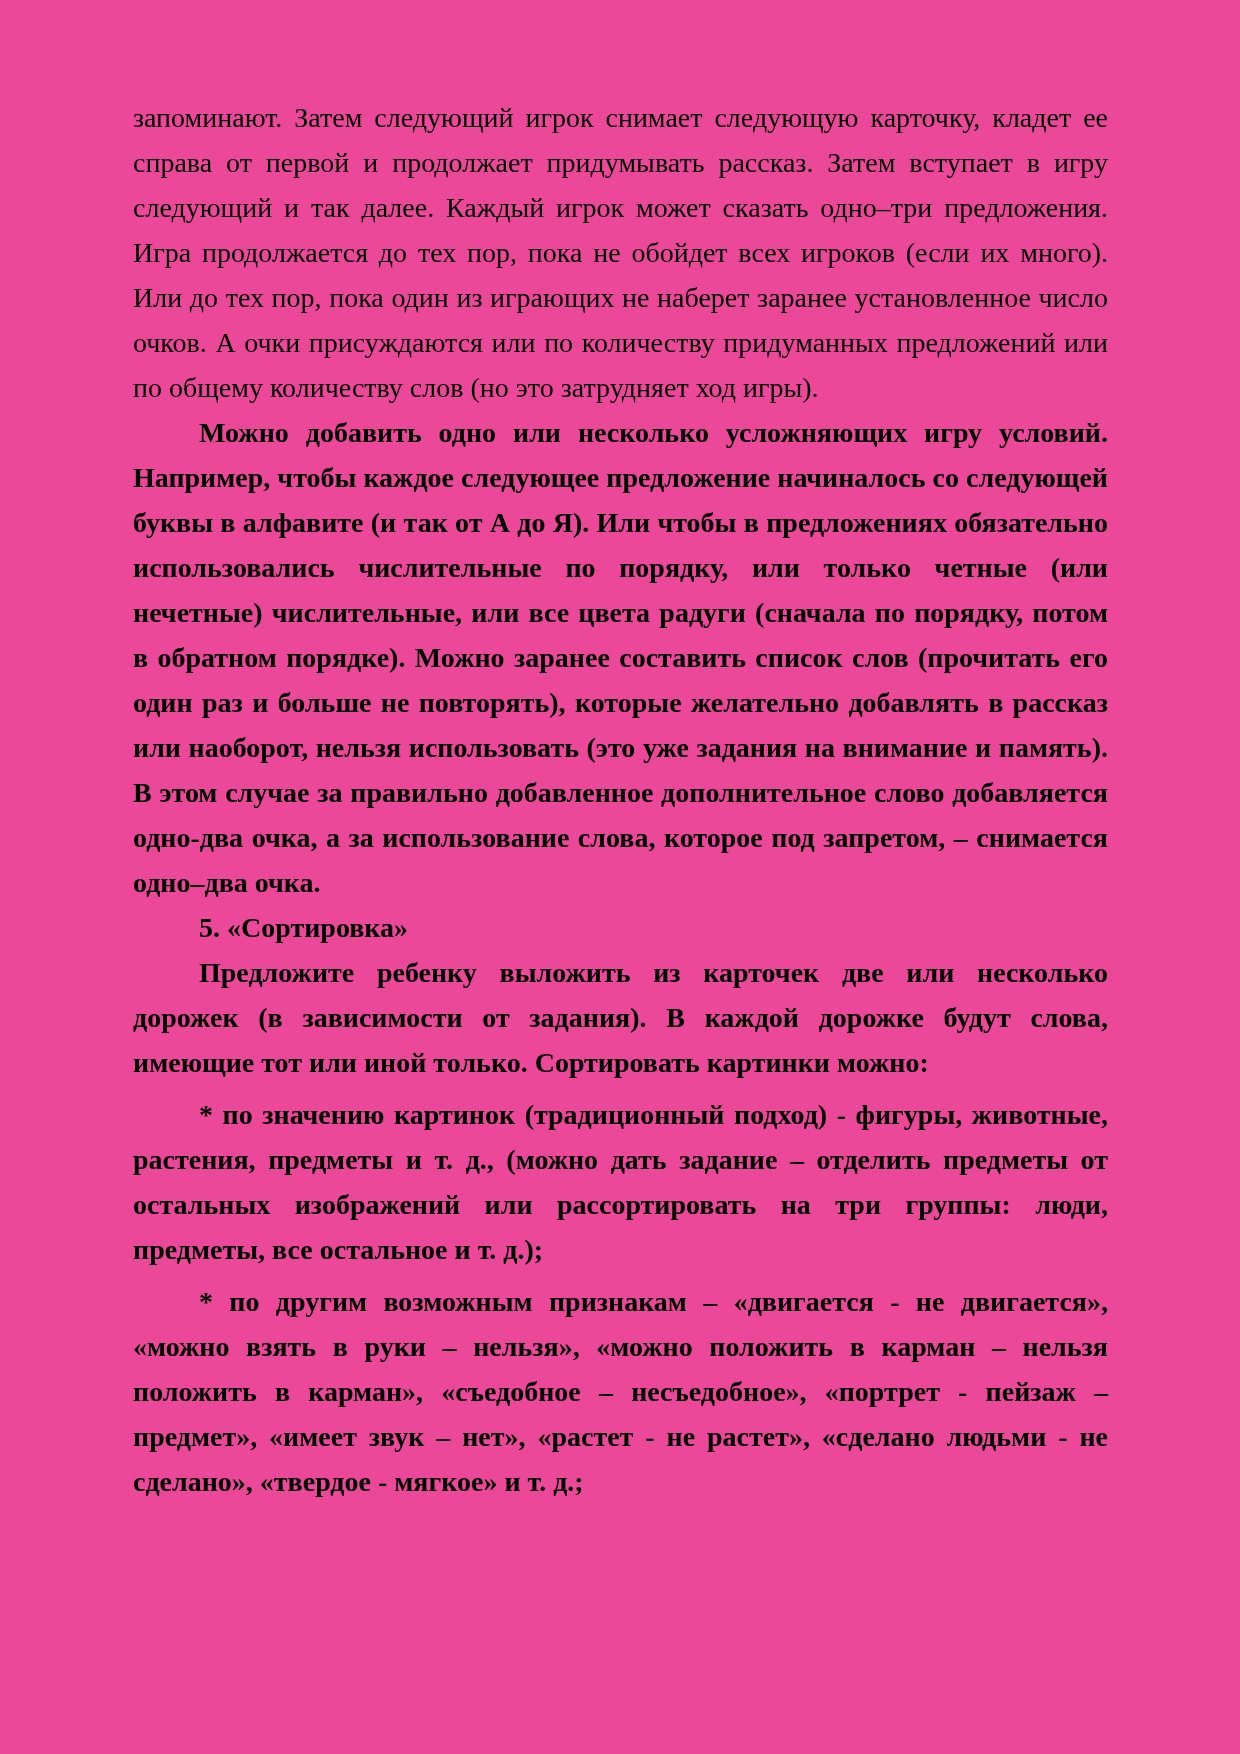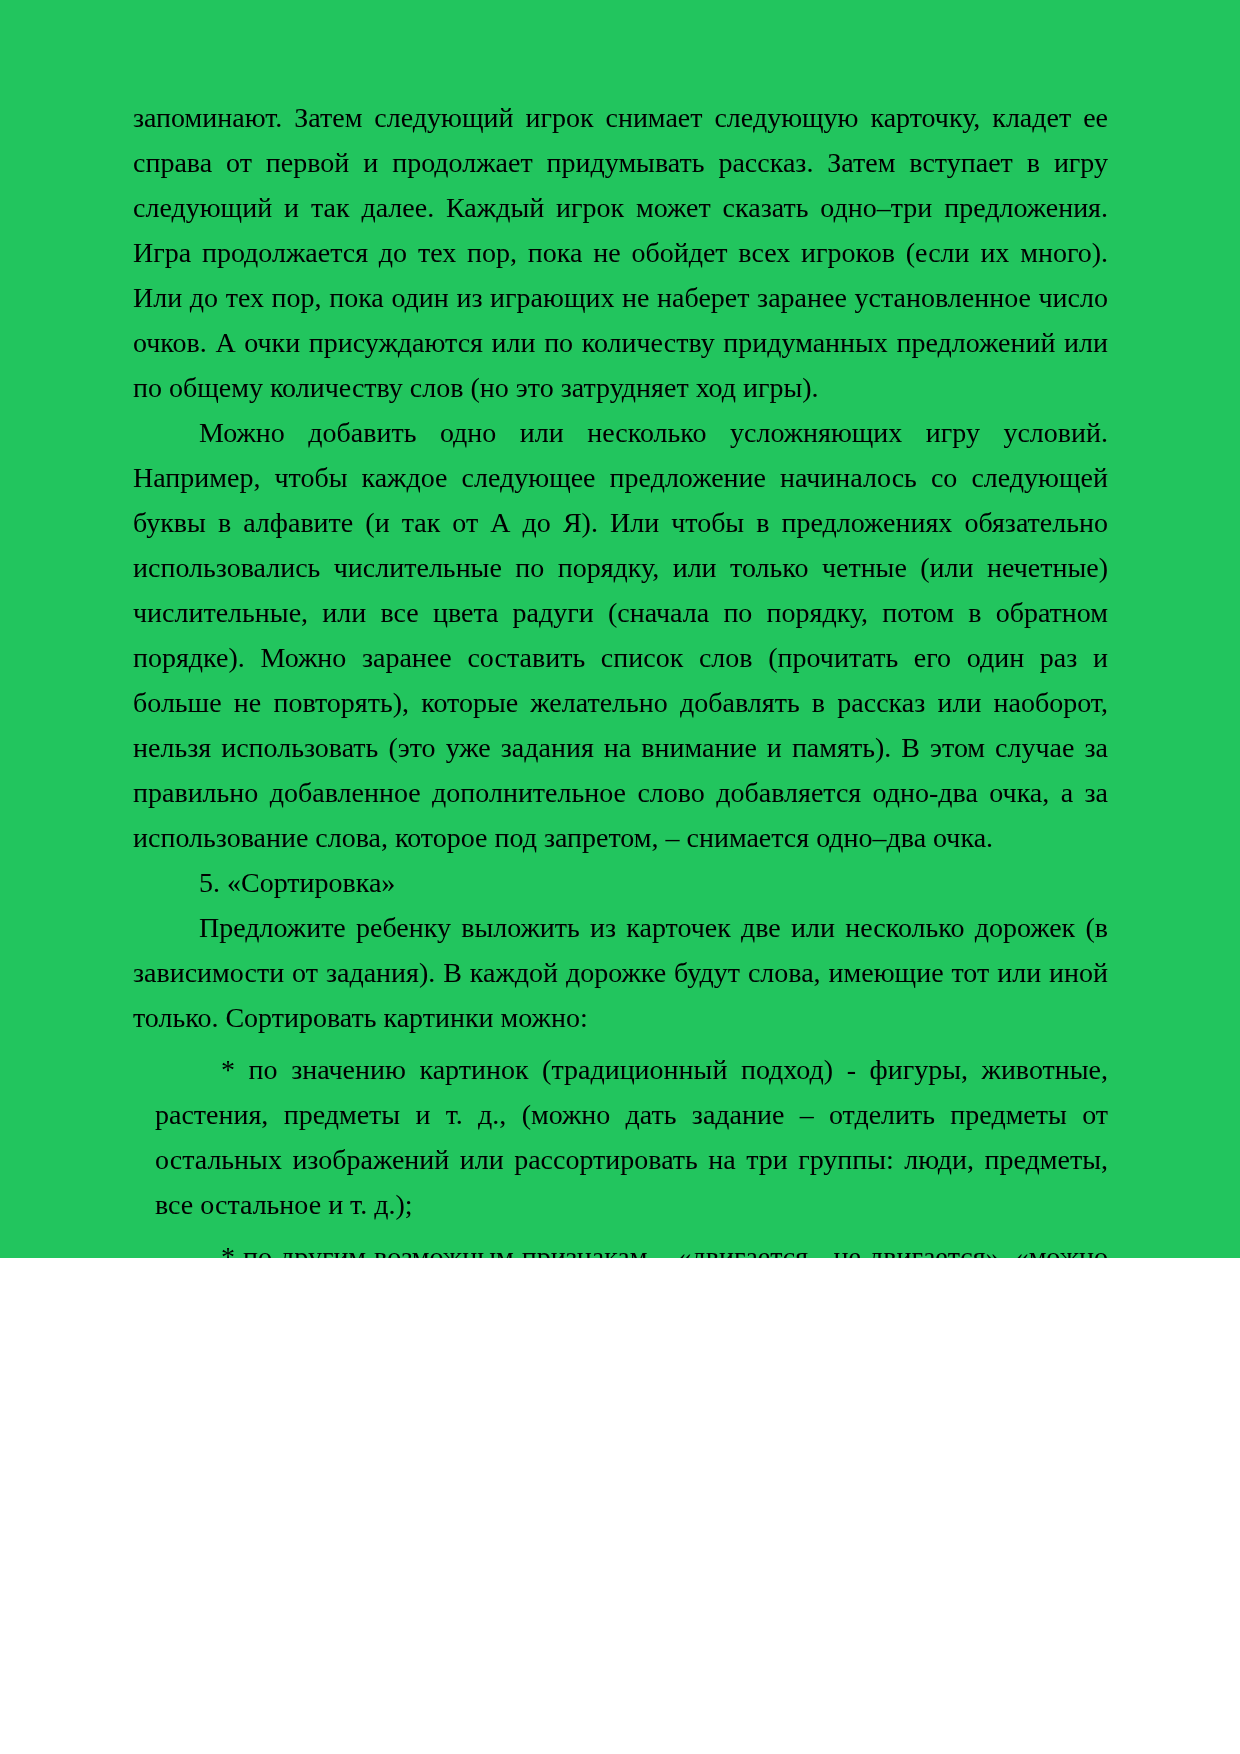--- a/index.html
+++ b/index.html
@@ -3,46 +3,46 @@
 <meta charset="utf-8">
 <style>
   html, body {
     margin: 0;
     padding: 0;
     background: #ffffff;
   }
   .page {
     position: relative;
     width: 1240px;
-    height: 1258px;
-    background: #22c55e;
+    height: 1754px;
+    background: #ec4899;
     overflow: hidden;
     margin: 0 auto;
   }
   .content {
     position: absolute;
     left: 133px;
     top: 95px;
     width: 975px;
     font-family: "Liberation Serif", "DejaVu Serif", serif;
     font-size: 28px;
     line-height: 45px;
     color: #000000;
     text-align: justify;
   }
   .content p {
     margin: 0;
     padding: 0;
   }
   .content p.indent {
     text-indent: 66px;
+    font-weight: bold;
   }
   .content p.gap {
     margin-top: 7px;
-    margin-left: 22px;
   }
 </style>
 </head>
 <body>
 
 <div class="page">
   <div class="content">
     <p>запоминают. Затем следующий игрок снимает следующую карточку, кладет ее справа от первой и продолжает придумывать рассказ. Затем вступает в игру следующий и так далее. Каждый игрок может сказать одно–три предложения. Игра продолжается до тех пор, пока не обойдет всех игроков (если их много). Или до тех пор, пока один из играющих не наберет заранее установленное число очков. А очки присуждаются или по количеству придуманных предложений или по общему количеству слов (но это затрудняет ход игры).</p>
     <p class="indent">Можно добавить одно или несколько усложняющих игру условий. Например, чтобы каждое следующее предложение начиналось со следующей буквы в алфавите (и так от А до Я). Или чтобы в предложениях обязательно использовались числительные по порядку, или только четные (или нечетные) числительные, или все цвета радуги (сначала по порядку, потом в обратном порядке). Можно заранее составить список слов (прочитать его один раз и больше не повторять), которые желательно добавлять в рассказ или наоборот, нельзя использовать (это уже задания на внимание и память). В этом случае за правильно добавленное дополнительное слово добавляется одно-два очка, а за использование слова, которое под запретом, – снимается одно–два очка.</p>
     <p class="indent">5. «Сортировка»</p>

